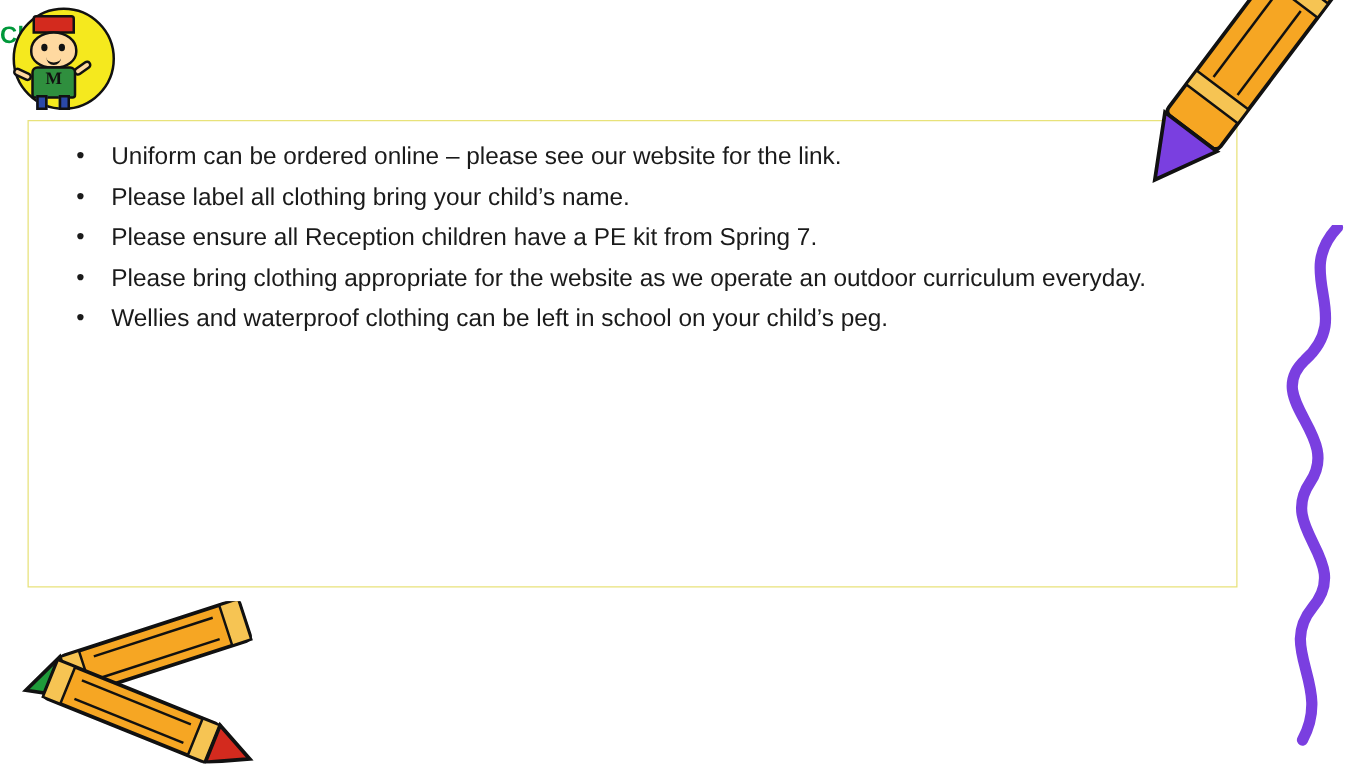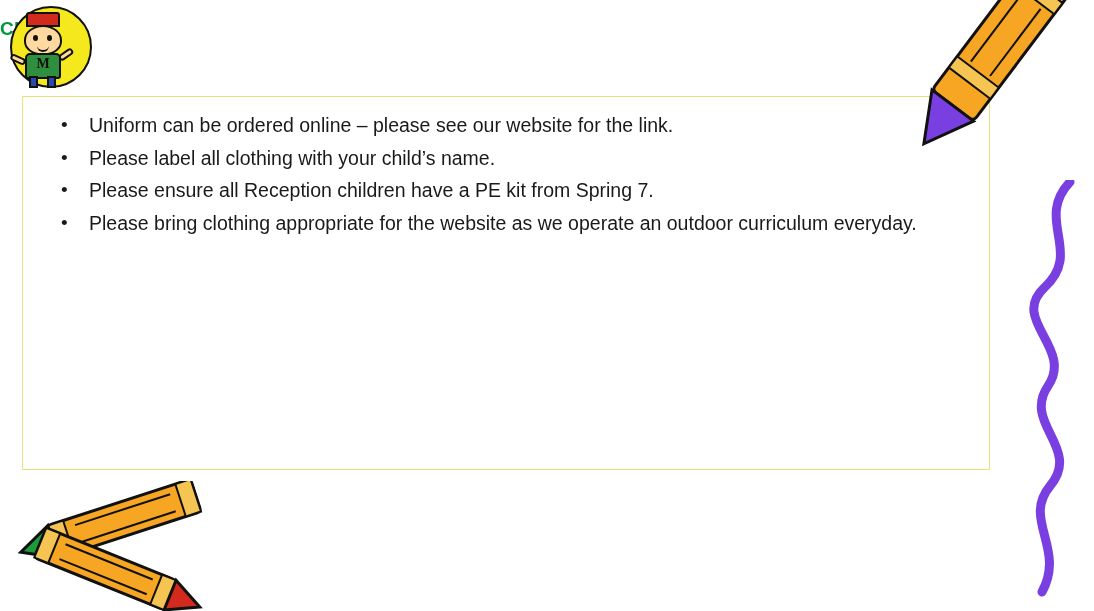--- a/index.html
+++ b/index.html
@@ -194,23 +194,24 @@
     <div class="arm r"></div>
     <div class="body"></div>
     <div class="letter">M</div>
     <div class="leg l"></div>
     <div class="leg r"></div>
   </div>
 
   <div class="content-box" style="border-color: rgb(232, 226, 122);">
     <ul class="bullets" id="bullet-list">
         <li><span>Uniform can be ordered online – please see our website for the link.</span></li>
-        <li><span>Please </span><b>label all clothing</b><span> with your child’s name.</span></li>
+        <li><span>Please </span><b>label all clothing</b><span> bring your child’s name.</span></li>
         <li><span>Please ensure all Reception children have a PE kit from Spring 7.</span></li>
         <li><span>Please bring clothing appropriate for the website as we operate </span><b>an outdoor curriculum everyday</b><span>.</span></li>
+        <li><span>Wellies and waterproof clothing can be left in school on your child’s peg.</span></li>
       </ul>
   </div>
 
   <svg class="art art-crayon-top" width="200" height="215" viewBox="0 0 200 215">
     <g transform="rotate(37 100 100)">
       <rect x="46" y="-52" width="52" height="190" rx="5" fill="#f6a623" stroke="#111" stroke-width="3"></rect>
       <rect x="46" y="-10" width="52" height="14" fill="#f6c453" stroke="#111" stroke-width="2"></rect>
       <rect x="46" y="96" width="52" height="14" fill="#f6c453" stroke="#111" stroke-width="2"></rect>
       <line x1="60" y1="8" x2="60" y2="92" stroke="#111" stroke-width="2"></line>
       <line x1="84" y1="8" x2="84" y2="92" stroke="#111" stroke-width="2"></line>

